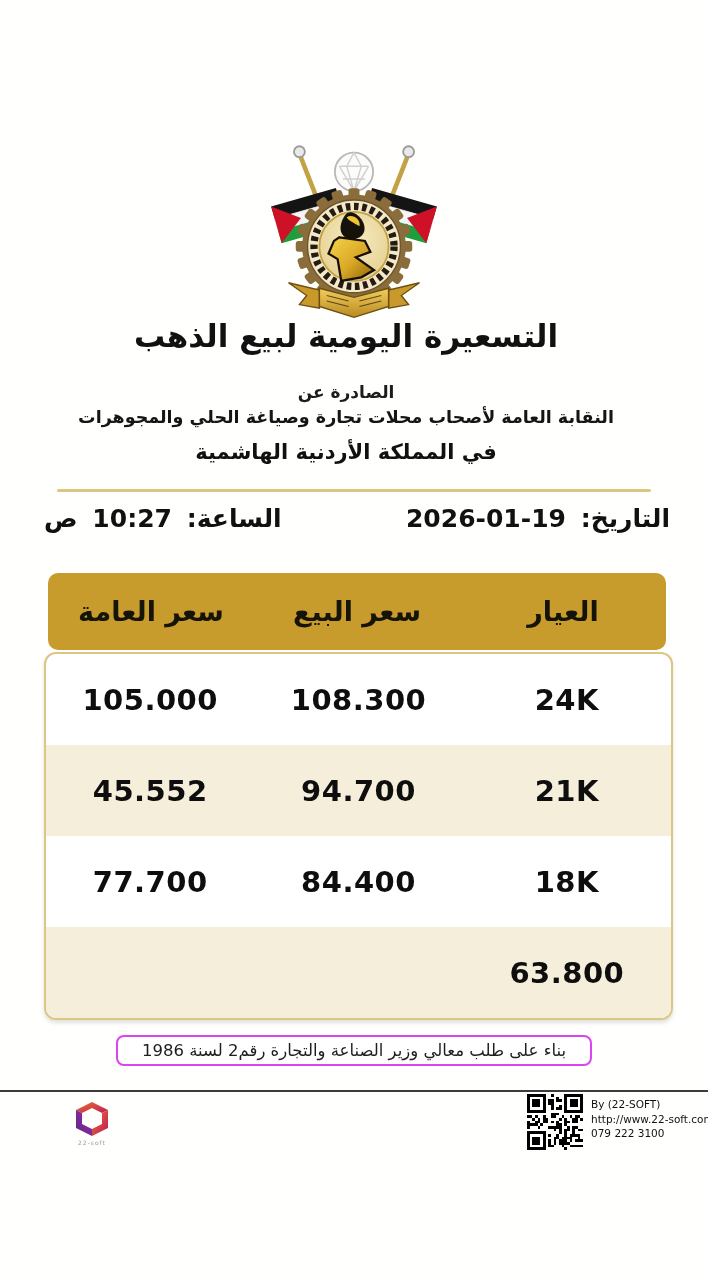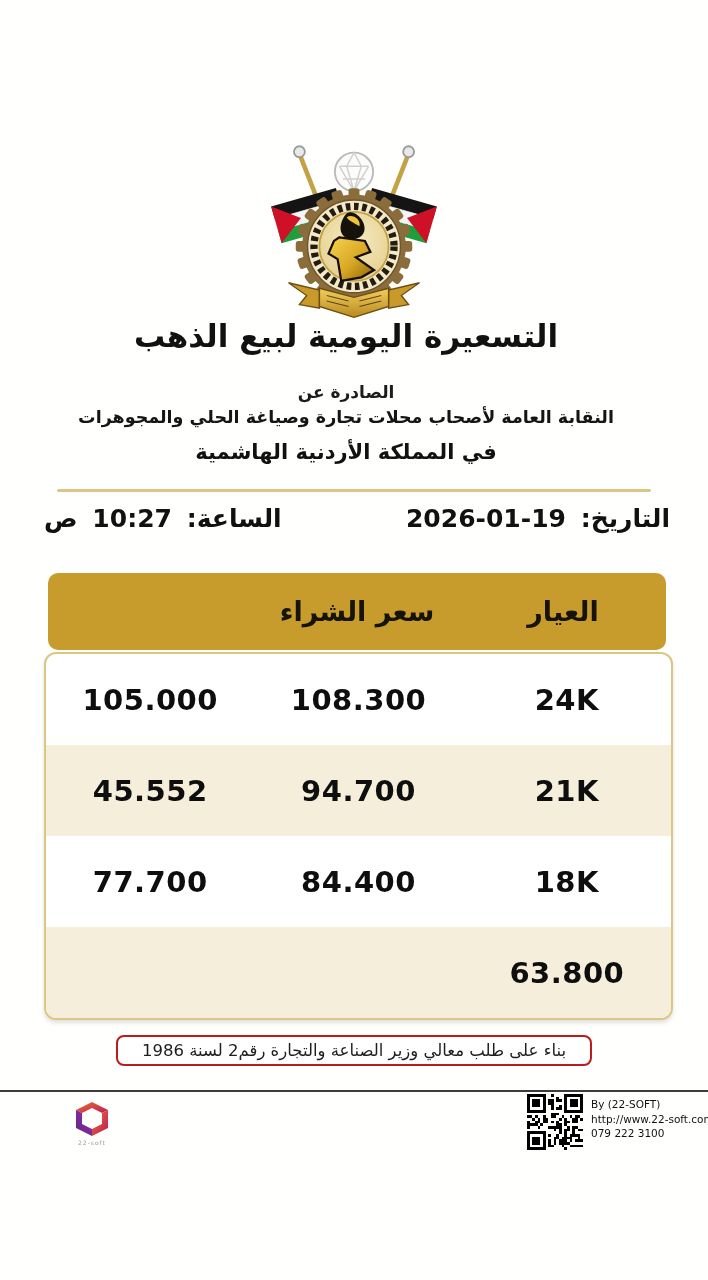--- a/index.html
+++ b/index.html
@@ -36,21 +36,21 @@
          align-items:center;font-size:27px;font-weight:700;color:#161308;}
   .thead div{text-align:center;}
   .tbody{top:652px;left:44px;width:625px;border:2px solid #dcc684;border-radius:12px;
          overflow:hidden;background:#fff;box-shadow:0 3px 4px rgba(0,0,0,0.12);}
   .trow{height:91px;display:grid;grid-template-columns:1fr 1fr 1fr;align-items:center;
         font-size:29px;font-weight:700;color:#0e0e0e;}
   .trow div{text-align:center;letter-spacing:0.5px;}
   .trow.alt{background:#f4eedb;}
 
   
-  .note{top:1035px;left:50%;transform:translateX(-50%);border:2px solid #b91c1c;
+  .note{top:1035px;left:50%;transform:translateX(-50%);border:2px solid #d946ef;
         border-radius:8px;padding:4px 24px;font-size:16.5px;font-weight:500;
         white-space:nowrap;color:#1d1d1d;background:#fff;}
 
   
   .footline{top:1090px;left:0;width:708px;height:2px;background:#3c3c3c;}
   .cube{left:72px;top:1100px;width:40px;height:38px;}
   .cubelabel{left:64px;top:1139px;width:56px;text-align:center;font-size:6px;color:#9a9a9a;letter-spacing:1px;}
   .qr{left:527px;top:1094px;width:56px;height:56px;}
   .credit{left:591px;top:1097px;font-size:10.5px;line-height:1.4;color:#111;
           font-family:"DejaVu Sans",sans-serif;white-space:nowrap;}
@@ -169,21 +169,22 @@
     </div>
     <div class="dtgroup">
       <span>الساعة:</span>
       <span>10:27</span>
       <span>ص</span>
     </div>
   </div>
 
   <div class="abs rtl thead">
     <div>العيار</div>
-    <div>سعر الشراء</div>
+    <div>سعر البيع</div>
+    <div>سعر العامة</div>
   </div>
 
   <div class="abs tbody">
     <div class="trow rtl">
       <div>24K</div>
       <div>108.300</div>
       <div>105.000</div>
     </div>
     <div class="trow rtl alt">
       <div>21K</div>

